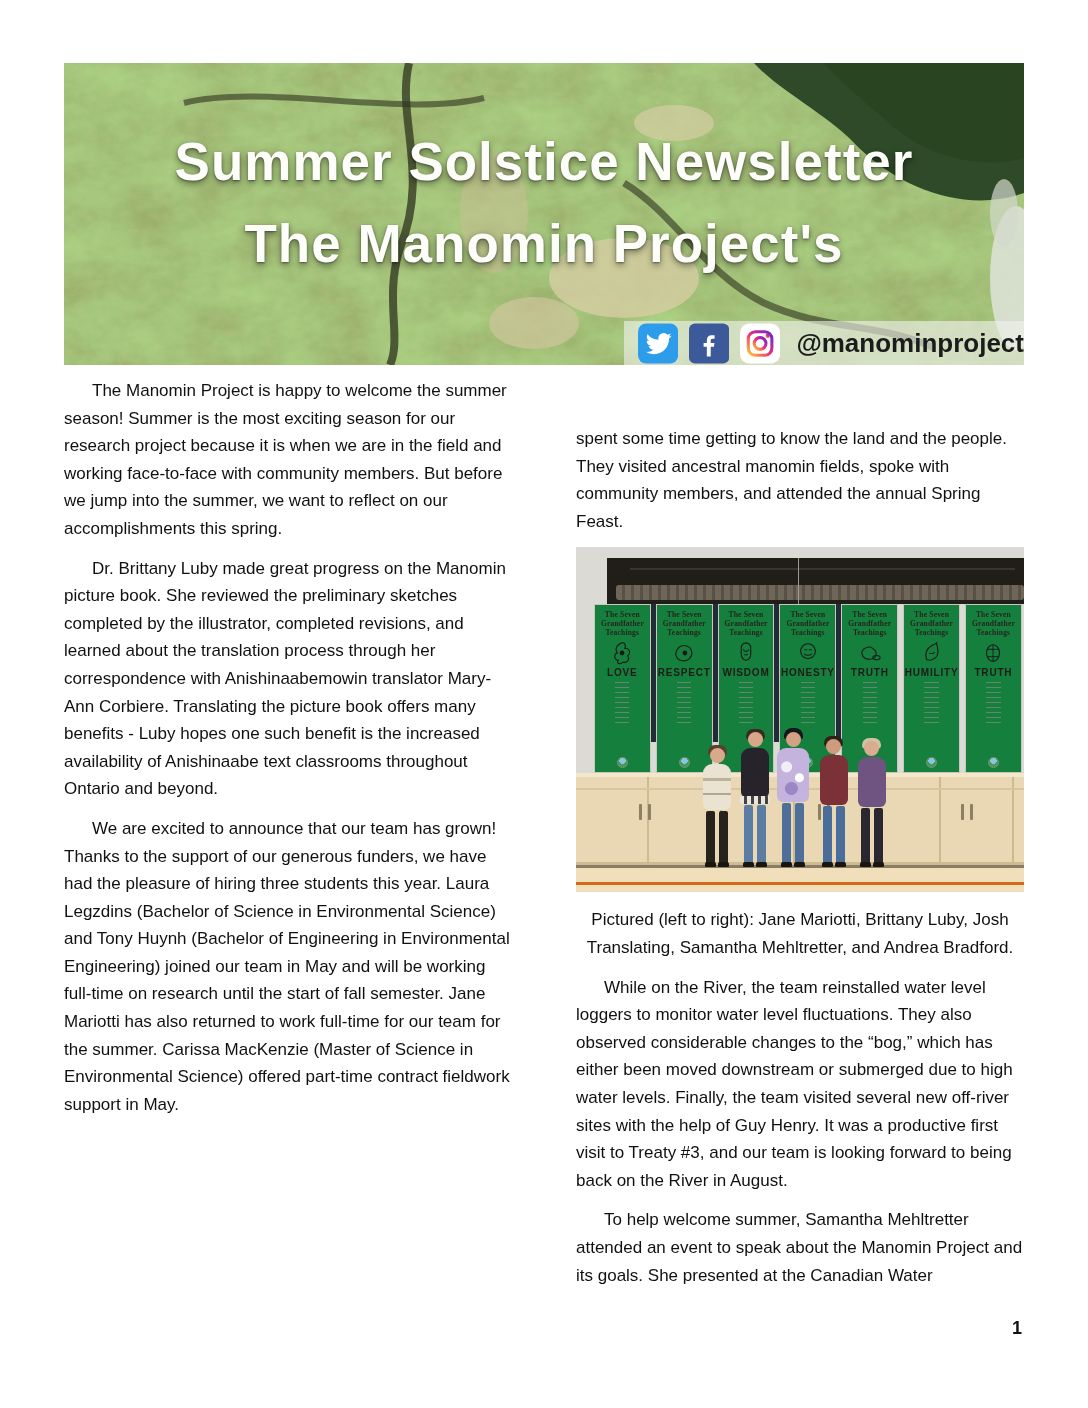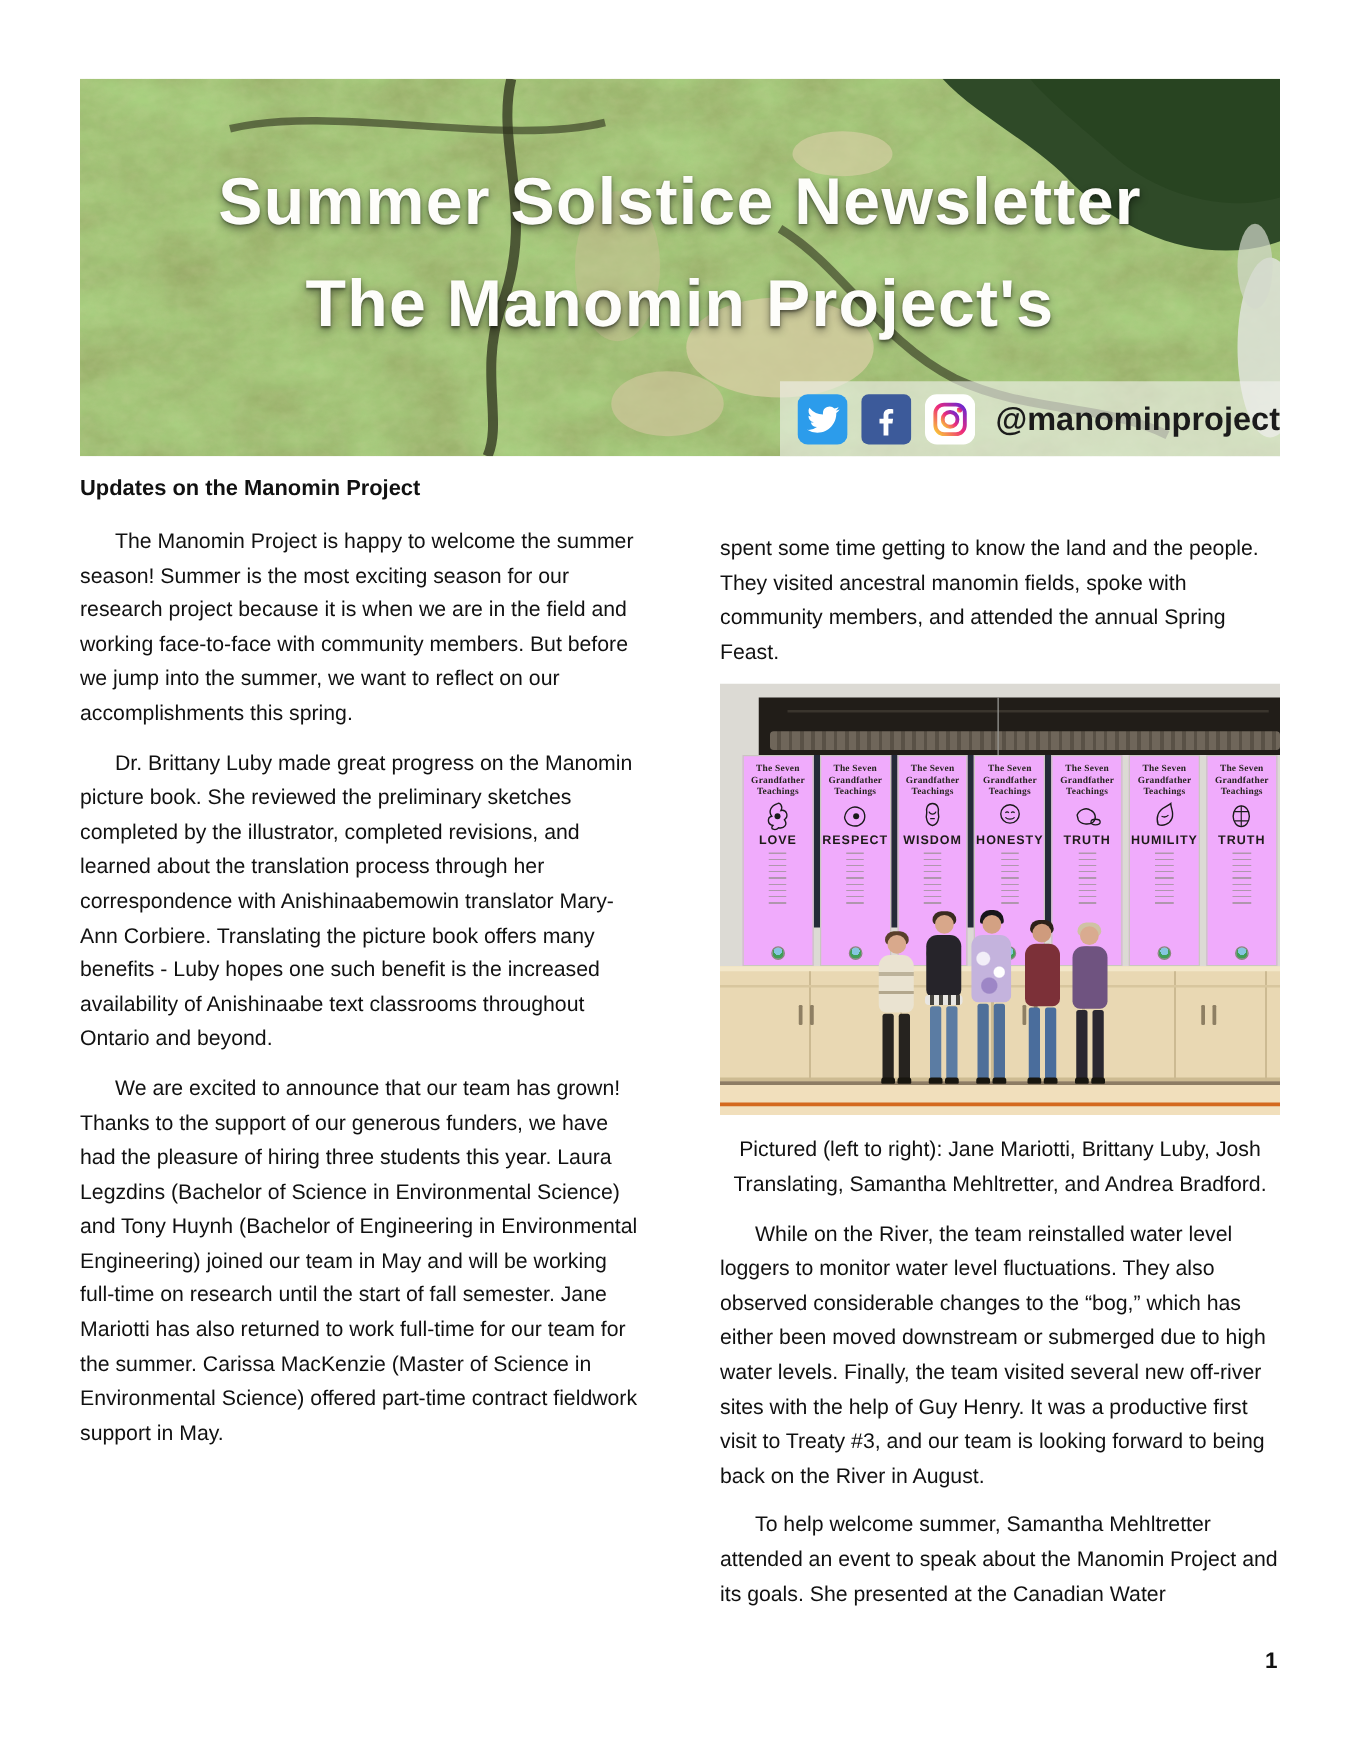--- a/index.html
+++ b/index.html
@@ -18,21 +18,21 @@
   .header-titles {
     position:absolute; inset:0; display:flex; flex-direction:column;
     align-items:center; padding-top:70px; gap:24px;
   }
   .header-title {
     font-size:53px; font-weight:bold; color:#fdfdfa; letter-spacing:1px;
     text-shadow:0 3px 7px rgba(0,0,0,0.45), 0 1px 2px rgba(0,0,0,0.4);
     white-space:nowrap; line-height:1.1;
   }
   .social-bar {
-    position:absolute; right:0; bottom:0; height:60px; width:400px;
+    position:absolute; right:0; bottom:0; height:44px; width:400px;
     background:rgba(241,241,237,0.62);
     display:flex; align-items:center; gap:11px; padding-left:14px;
   }
   .social-bar svg { width:45px; height:45px; display:block; }
   .social-handle { font-size:26px; font-weight:bold; color:#1b1b1b; margin-left:5px; }
 
   
   .columns {
     position:absolute; top:377px; left:64px; width:960px;
     display:flex; gap:64px;
@@ -53,21 +53,21 @@
     background:repeating-linear-gradient(90deg,#6f665a 0 6px,#595146 6px 9px); border-radius:3px; }
   .gp-ceil-beam { position:absolute; left:12%; right:2%; top:6%; height:2px; background:#3a352d; }
   .gp-wall-dark { position:absolute; left:9%; width:62%; top:16.5%; height:40%; background:#242b38; }
   .gp-cable { position:absolute; left:49.5%; top:3%; width:1px; height:16%; background:#9a9a96; }
 
   .gp-banners {
     position:absolute; left:4%; right:0.5%; top:16.5%; height:49%;
     display:flex; gap:5px;
   }
   .banner {
-    flex:1; background:#f0abfc; border:1px solid #c9c7bf;
+    flex:1; background:#15803d; border:1px solid #c9c7bf;
     display:flex; flex-direction:column; align-items:center;
     padding:5px 19px 4px; overflow:hidden;
   }
   .b-title {
     font-family:"Liberation Serif", serif; font-weight:bold; color:#26241f;
     font-size:7.5px; line-height:9px; text-align:center; letter-spacing:0.2px;
   }
   .b-art { margin-top:4px; }
   .b-word {
     font-family:Liberation Sans, sans-serif; font-weight:bold; color:#1d1b17;
@@ -181,21 +181,20 @@
         <circle cx="17" cy="17" r="5" fill="none" stroke="url(#igg)" stroke-width="2.6"></circle>
         <circle cx="23.4" cy="10.6" r="1.8" fill="url(#igg)"></circle>
       </svg>
       <span class="social-handle">@manominproject</span>
     </div>
   </div>
 
   <div class="columns">
 
     <div class="col">
-      <h2>Updates on the Manomin Project</h2>
       <p>The Manomin Project is happy to welcome the summer season! Summer is the most exciting season for our research project because it is when we are in the field and working face-to-face with community members. But before we jump into the summer, we want to reflect on our accomplishments this spring.</p>
       <p>Dr. Brittany Luby made great progress on the Manomin picture book. She reviewed the preliminary sketches completed by the illustrator, completed revisions, and learned about the translation process through her correspondence with Anishinaabemowin translator Mary-Ann Corbiere. Translating the picture book offers many benefits - Luby hopes one such benefit is the increased availability of Anishinaabe text classrooms throughout Ontario and beyond.</p>
       <p>We are excited to announce that our team has grown! Thanks to the support of our generous funders, we have had the pleasure of hiring three students this year.  Laura Legzdins (Bachelor of Science in Environmental Science) and Tony Huynh (Bachelor of Engineering in Environmental Engineering) joined our team in May and will be working full-time on research until the start of fall semester. Jane Mariotti has also returned to work full-time for our team for the summer. Carissa MacKenzie (Master of Science in Environmental Science) offered part-time contract fieldwork support in May.</p>
     </div>
 
     <div class="col">
       <p class="noindent">spent some time getting to know the land and the people. They visited ancestral manomin fields, spoke with community members, and attended the annual Spring Feast.</p>
 
       <div class="gym-photo">
         <div class="gp-ceiling"></div>

